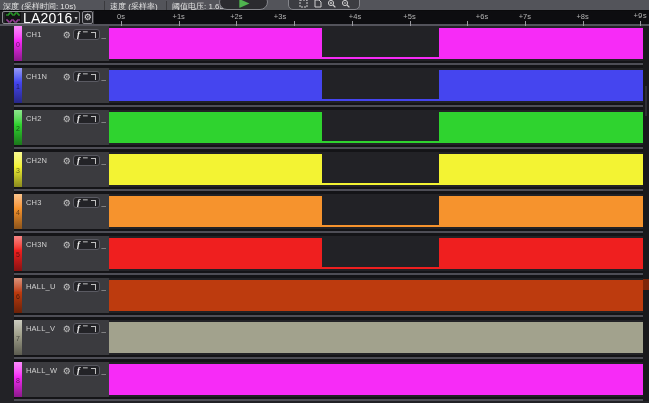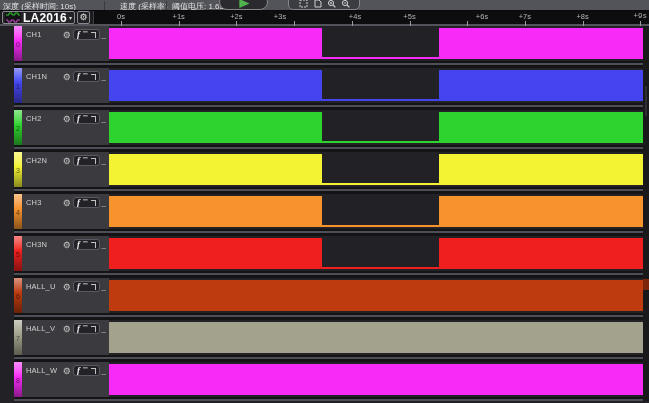--- a/index.html
+++ b/index.html
@@ -4,33 +4,33 @@
 <style>
   * { box-sizing: border-box; margin: 0; padding: 0; }
   html,body { width: 649px; height: 403px; overflow: hidden; }
   body { font-family: "Liberation Sans", sans-serif; background: #222226; }
   .screen { position: relative; width: 649px; height: 403px; overflow: hidden; background: #222226; }
 
   
   .toolbar { position: relative; height: 11px; background: #53545a; border-bottom: 1px solid #0a0a0c; overflow: hidden; font-size: 8px; color: #e2e2e2; }
   .tb-label { position: absolute; top: 1px; white-space: nowrap; }
   .tb-depth { left: 3px; }
-  .tb-rate  { left: 104px; border-left: 1px solid #3a3a3e; padding-left: 15px; }
+  .tb-rate  { left: 104px; border-left: 1px solid #3a3a3e; padding-left: 5px; }
   .tb-thresh{ left: 166px; border-left: 1px solid #3a3a3e; padding-left: 5px; }
   .pill { position: absolute; top: -6px; height: 16px; background: #2b2b2f; border: 1px solid #85868c; border-radius: 8px; display: flex; align-items: flex-end; justify-content: center; }
   .pill.play { left: 219px; width: 49px; }
   .play-glyph { width: 12px; height: 9px; margin-bottom: 1px; background: #4fb44f; border-radius: 3px; clip-path: polygon(15% 0,100% 50%,15% 100%); }
   .pill.tools { left: 288px; width: 72px; border-radius: 5px; gap: 5px; padding: 0 4px 1px 4px; background: #3c3d42; }
   .tools svg { display: block; }
 
   
   .selector-row { position: relative; height: 15px; background: #0d0d10; border-bottom: 2px solid #53535b; display: flex; }
   .device-selector { width: 94px; height: 100%; background: #1d1d20; border-right: 1px solid #3c3c40; display: flex; align-items: center; padding-left: 2px; gap: 2px; }
   .sel-box { display: flex; align-items: center; gap: 2px; height: 13px; border: 1px solid #8a8a90; border-radius: 2px; padding: 0 2px; background: #222226; }
-  .sel-name { color: #fff; font-weight: bold; font-size: 12px; letter-spacing: 0.2px; }
+  .sel-name { color: #fff; font-weight: normal; font-size: 14px; letter-spacing: 0.2px; }
   .sel-caret { color: #cfcfcf; font-size: 6px; }
   .sel-gear { width: 13px; height: 13px; border: 1px solid #8a8a90; border-radius: 2px; background: #222226; color: #e0e0e0; font-size: 9px; line-height: 11px; text-align: center; }
   .ruler { position: relative; flex: 1; }
   .tick-label { position: absolute; top: 1px; transform: translateX(-50%); font-size: 7.5px; color: #b4b4b4; white-space: nowrap; }
   .tick-mark { position: absolute; top: 10px; width: 1px; height: 5px; background: #9a9aa0; }
 
   
   #rows { position: relative; height: 375px; overflow: hidden; background: #222226; padding-left: 14px; }
   .row { position: relative; height: 42px; }
   .label-cell { position: absolute; left: 0; top: 0; width: 95px; height: 100%; background: #3b3b3f; }

